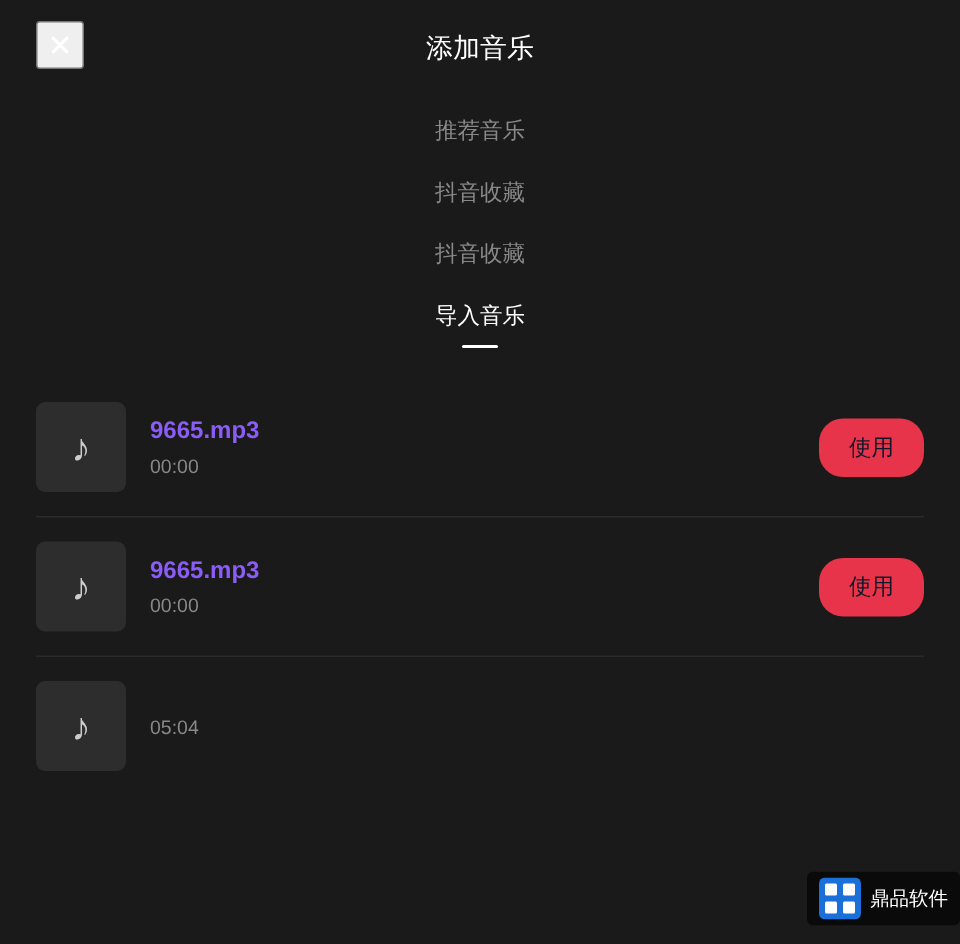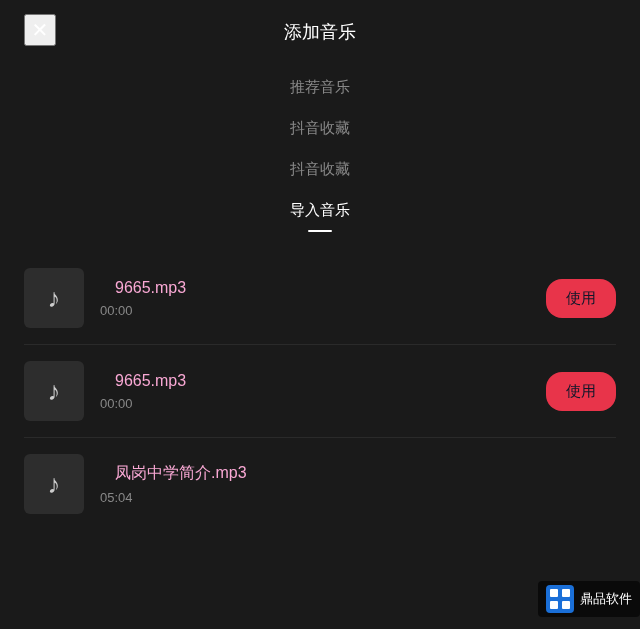--- a/index.html
+++ b/index.html
@@ -114,24 +114,23 @@
       font-size: 26px;
       color: #cccccc;
     }
 
     .music-info {
       flex: 1;
     }
 
     .music-name {
       font-size: 16px;
-      color: #f9a8d4;
+      color: #8b5cf6;
       margin-bottom: 6px;
-      font-weight: 400;
-      margin-left: 15px;
+      font-weight: 700;
     }
 
     .music-duration {
       font-size: 13px;
       color: #888888;
     }
 
     .use-btn {
       background-color: #e8344a;
       color: #0f172a;
@@ -205,21 +204,20 @@
       <div class="music-duration">00:00</div>
     </div>
     <button class="use-btn">使用</button>
   </div>
 
   <div class="music-item">
     <div class="music-icon">
       <span class="music-note">♪</span>
     </div>
     <div class="music-info">
-      <div class="music-name">凤岗中学简介.mp3</div>
       <div class="music-duration">05:04</div>
     </div>
   </div>
 
 </div>
 
 <div class="watermark">
   <svg class="watermark-logo" viewBox="0 0 28 28" xmlns="http://www.w3.org/2000/svg">
     <rect width="28" height="28" rx="4" fill="#1a6fd8"></rect>
     <rect x="4" y="4" width="8" height="8" rx="1" fill="white"></rect>

